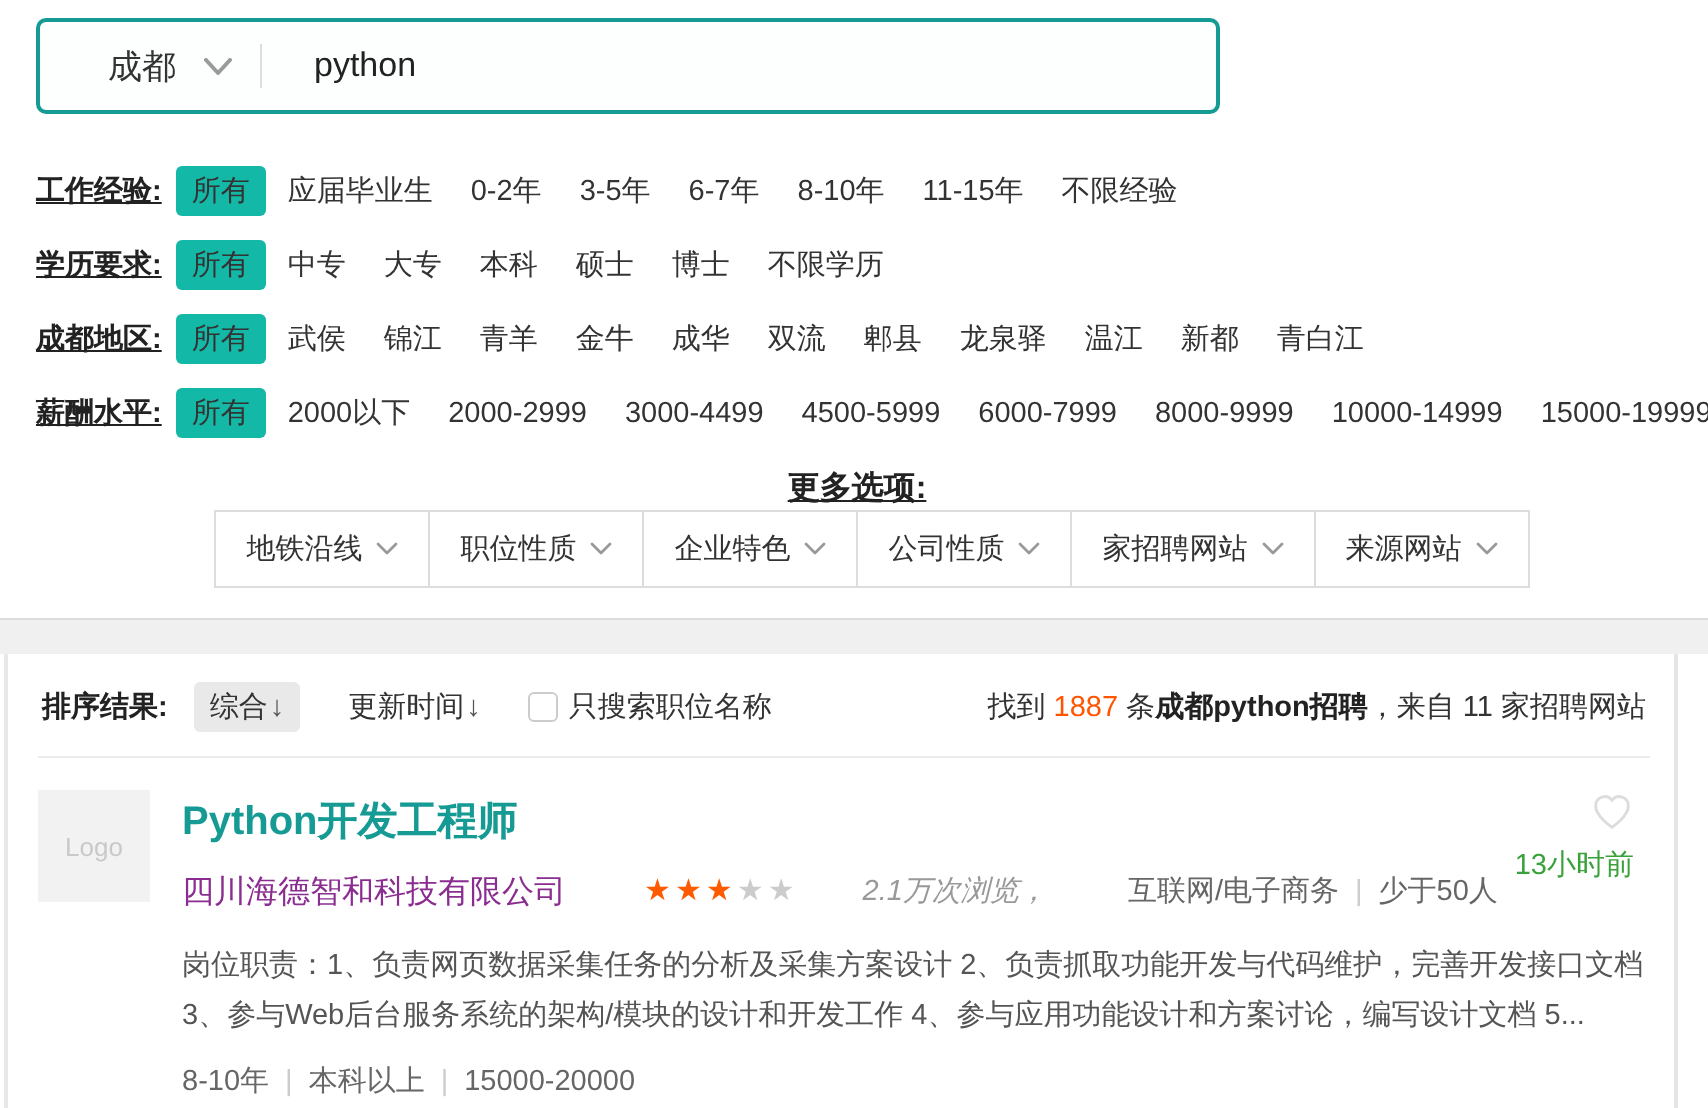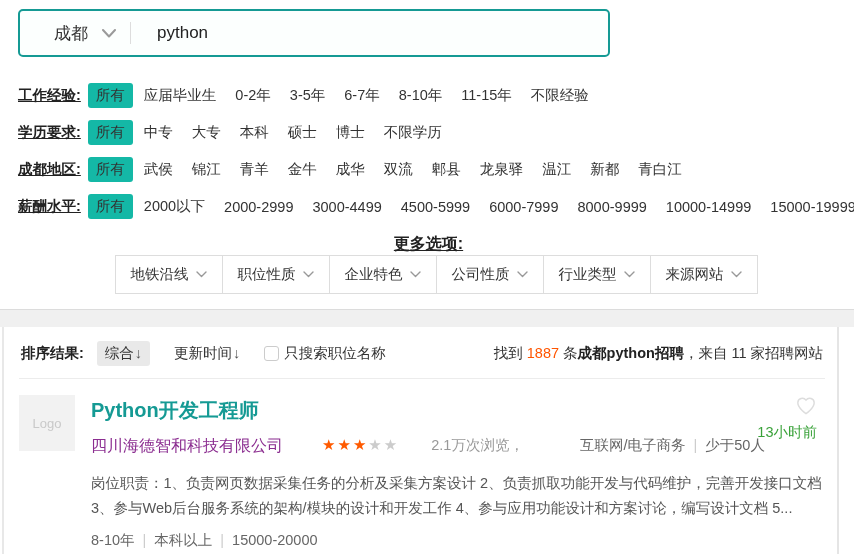--- a/index.html
+++ b/index.html
@@ -52,21 +52,21 @@
   .logo-placeholder{background:#f2f2f2;color:#c9c9c9;font-size:13px;}
   .job-main{flex:1;min-width:0;}
   .job-title{display:inline-block;font-size:20px;font-weight:bold;color:var(--teal);
              text-decoration:none;cursor:pointer;margin-top:2px;}
   .company-row{display:flex;margin-top:12px;font-size:14.5px;white-space:nowrap;gap:24px;}
   .company-name{font-size:16px;margin-right:15px;cursor:pointer;}
   .company-name.visited{color:#8b2d90;}
   .stars{font-size:15px;letter-spacing:2px;margin-right:8px;}
   .star-filled{color:#ff5a00;}
   .star-empty{color:#ccc;}
-  .views{color:#999;margin-right:32px;}
+  .views{color:#999;margin-right:16px;font-style:italic;}
   .industry{color:#666;}
   .meta-pipe{color:#ccc;padding:0 8px;}
   .heart{position:absolute;top:16px;right:8px;cursor:pointer;line-height:0;}
   .job-time{position:absolute;top:44px;right:8px;color:#3aa23a;font-size:14.5px;}
   .job-desc{margin-top:14px;color:#555;font-size:14.5px;line-height:1.75;padding-right:2px;}
   .job-meta{margin-top:9px;color:#666;font-size:14.5px;}
 </style>
 </head>
 <body>
 
@@ -157,21 +157,21 @@
             <polyline points="1,1 5.5,5.5 10,1" fill="none" stroke="#999" stroke-width="1.4" stroke-linecap="round" stroke-linejoin="round"></polyline>
           </svg>
         </div>
         <div class="dropdown-item">
           <span>公司性质</span>
           <svg width="11" height="7" viewBox="0 0 11 7">
             <polyline points="1,1 5.5,5.5 10,1" fill="none" stroke="#999" stroke-width="1.4" stroke-linecap="round" stroke-linejoin="round"></polyline>
           </svg>
         </div>
         <div class="dropdown-item">
-          <span>行业类型</span>
+          <span>家招聘网站</span>
           <svg width="11" height="7" viewBox="0 0 11 7">
             <polyline points="1,1 5.5,5.5 10,1" fill="none" stroke="#999" stroke-width="1.4" stroke-linecap="round" stroke-linejoin="round"></polyline>
           </svg>
         </div>
         <div class="dropdown-item">
           <span>来源网站</span>
           <svg width="11" height="7" viewBox="0 0 11 7">
             <polyline points="1,1 5.5,5.5 10,1" fill="none" stroke="#999" stroke-width="1.4" stroke-linecap="round" stroke-linejoin="round"></polyline>
           </svg>
         </div>

